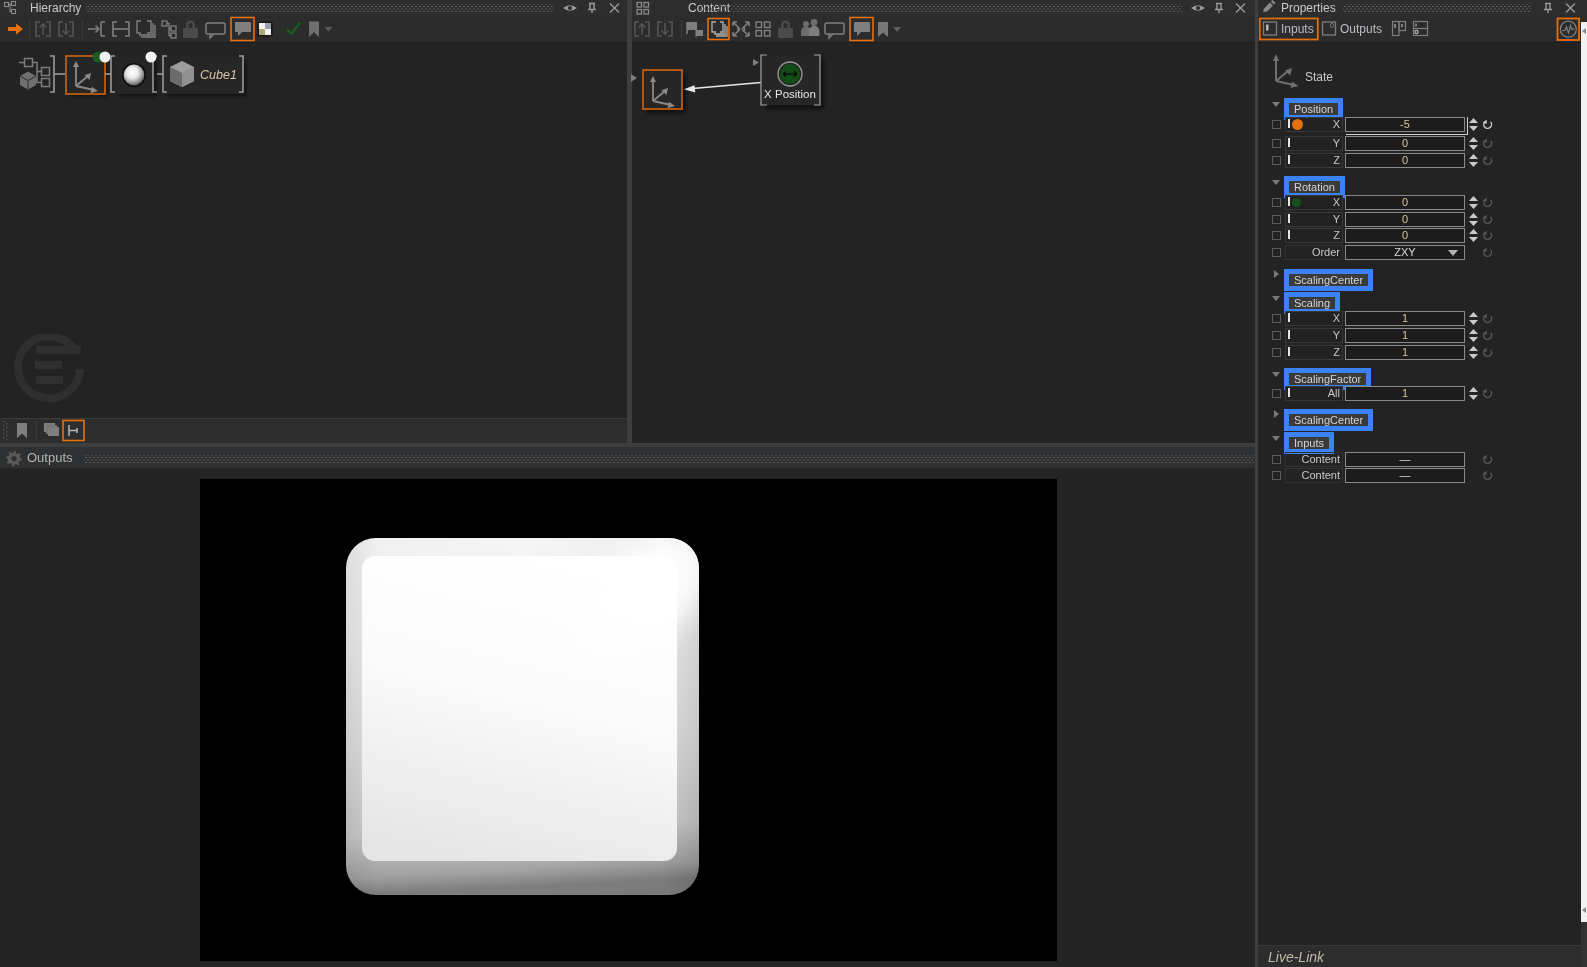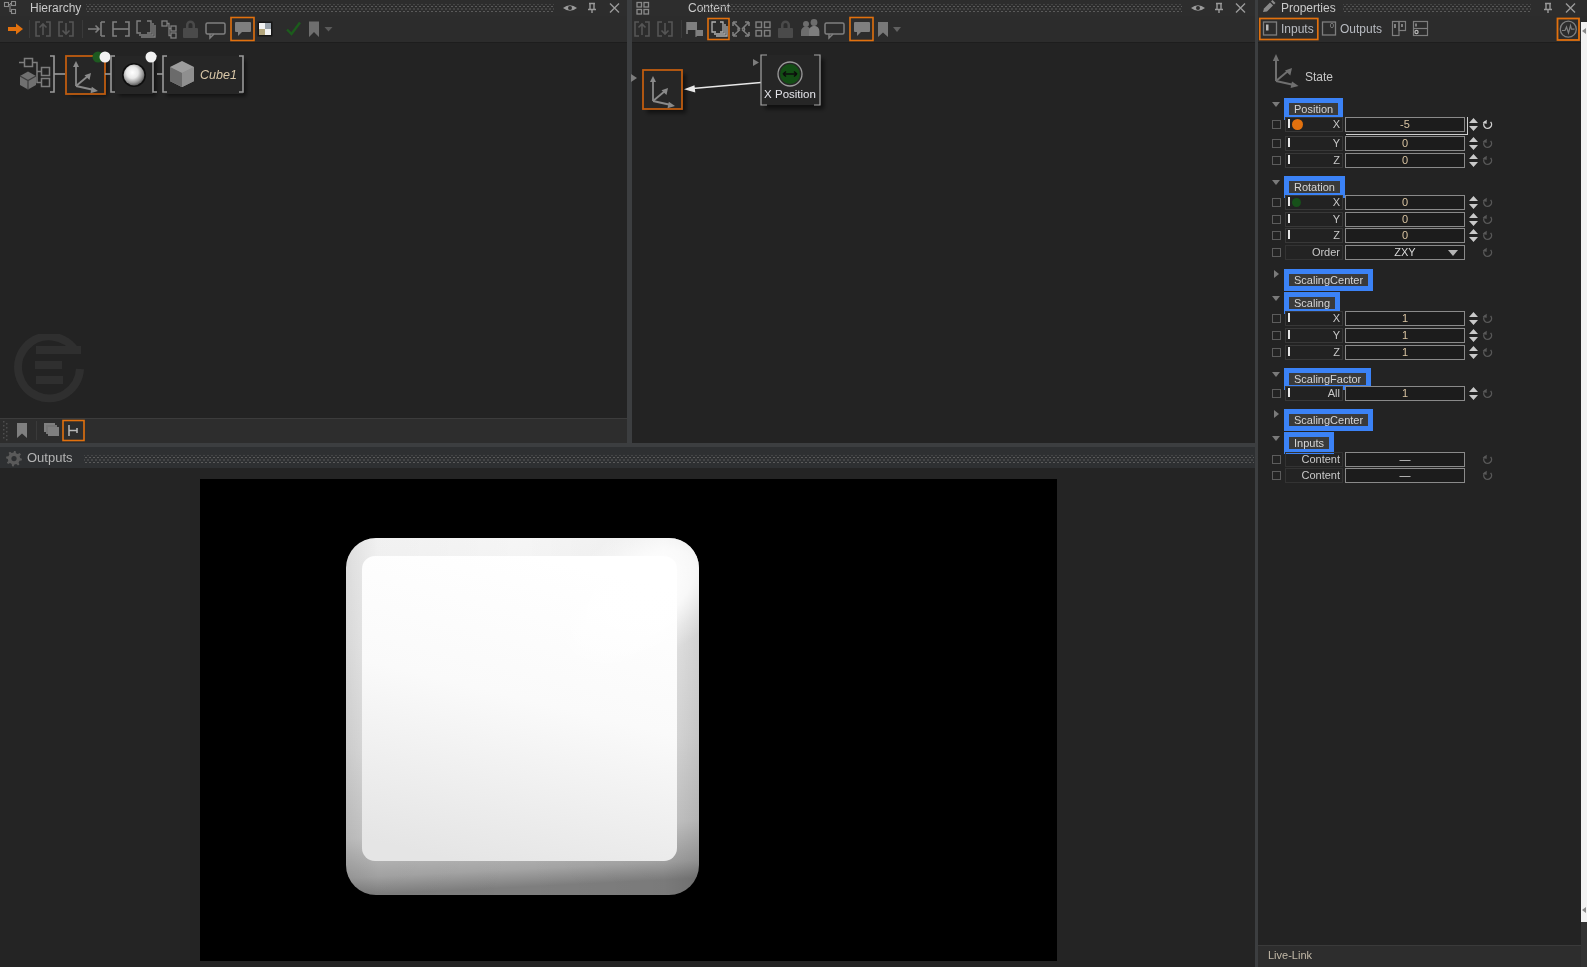--- a/index.html
+++ b/index.html
@@ -622,21 +622,21 @@
     <div class="lbl" style="left:27px;top:426px;width:55px;">Content</div>
     <div class="field" style="left:87px;top:425px;width:118px;height:13px;color:#d9d9d9;">—</div>
     <svg class="abs" style="left:224px;top:427px;" width="11" height="11">
         <path d="M2.9 2.7 A3.9 3.9 0 1 0 8.6 2.9" fill="none" stroke="#585858" stroke-width="1.4"></path>
         <path d="M0.7 3.6 L4.8 0.8 L4.6 4.9 Z" fill="#585858"></path>
       </svg>
   </div>
 
   <div class="abs" style="left:1258px;top:945px;width:329px;height:1px;background:#3a3a3a;"></div>
   <div class="abs" style="left:1258px;top:946px;width:329px;height:21px;background:#2d2d2d;"></div>
-  <div class="abs" style="left:1268px;top:949px;font-size:11px;color:#c2b9a8;">Live-Link</div>
+  <div class="abs" style="left:1268px;top:949px;font-size:14px;color:#c2b9a8;font-style:italic;">Live-Link</div>
 
   <div class="abs" style="left:0;top:0;">
     <svg width="1587" height="16" viewBox="0 0 1587 16">
 
       <g stroke="#8a8a8a" stroke-width="1.1" fill="none">
         <rect x="4.5" y="2.5" width="4" height="4"></rect>
         <rect x="11.5" y="1.5" width="4" height="4"></rect>
         <rect x="11.5" y="9.5" width="4" height="4"></rect>
         <path d="M8.5 4.5 L10 4.5 L10 11.5 L11.5 11.5 M10 3.5 L11.5 3.5"></path>
       </g>

